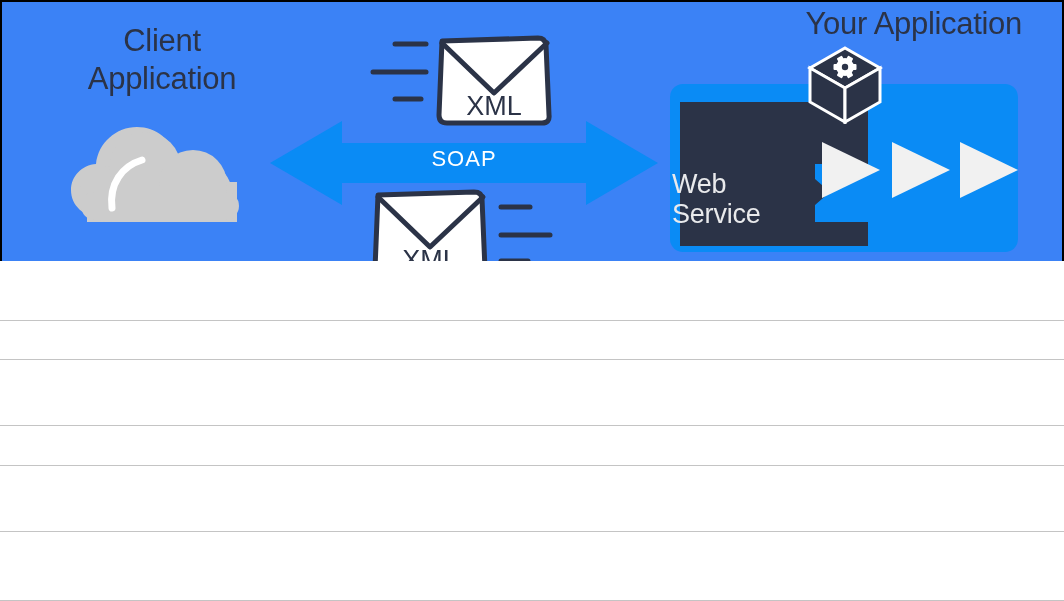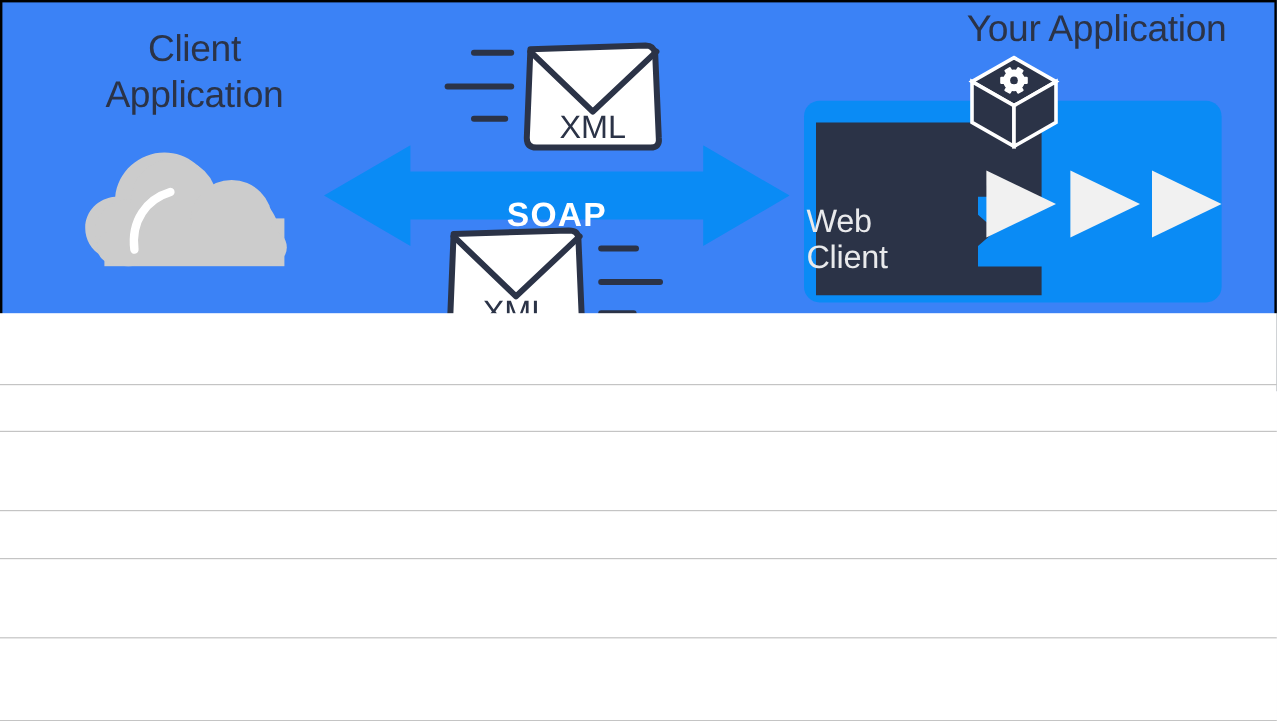--- a/index.html
+++ b/index.html
@@ -76,29 +76,29 @@
   #soap-arrow {
     position: absolute;
     left: 0;
     top: 88px;
     width: 388px;
     height: 84px;
   }
   #soap-label {
     position: absolute;
     left: 0;
-    top: 104px;
+    top: 84px;
     width: 388px;
     height: 84px;
     display: flex;
     align-items: center;
     justify-content: center;
     color: #ffffff;
-    font-size: 28px;
-    font-weight: 700;
+    font-size: 22px;
+    font-weight: 400;
     letter-spacing: 1px;
     pointer-events: none;
   }
 
   
   #server-group {
     position: absolute;
     left: 660px;
     top: 0;
     width: 400px;
@@ -235,21 +235,21 @@
 
     <div id="app-box"></div>
 
     <svg id="webservice-shape" viewBox="0 0 348 168">
       <path d="M10 18 L198 18 L198 80 L145 80 L145 95
                L160 108 L145 121 L145 138 L198 138 L198 162
                L10 162 Z" fill="#2b3347"></path>
     </svg>
 
     <div id="webservice-label">Web
-Client</div>
+Service</div>
 
     <svg id="arrows-icon" viewBox="0 0 348 168">
       <polygon points="152,58 210,86 152,114" fill="#f1f1f1"></polygon>
       <polygon points="222,58 280,86 222,114" fill="#f1f1f1"></polygon>
       <polygon points="290,58 348,86 290,114" fill="#f1f1f1"></polygon>
     </svg>
 
     <svg id="cube-icon" viewBox="0 0 76 78">
       <polygon points="38,2 73,22 38,42 3,22" fill="#2b3347" stroke="#ffffff" stroke-width="3"></polygon>
       <polygon points="3,22 38,42 38,76 3,56" fill="#2b3347" stroke="#ffffff" stroke-width="3"></polygon>

